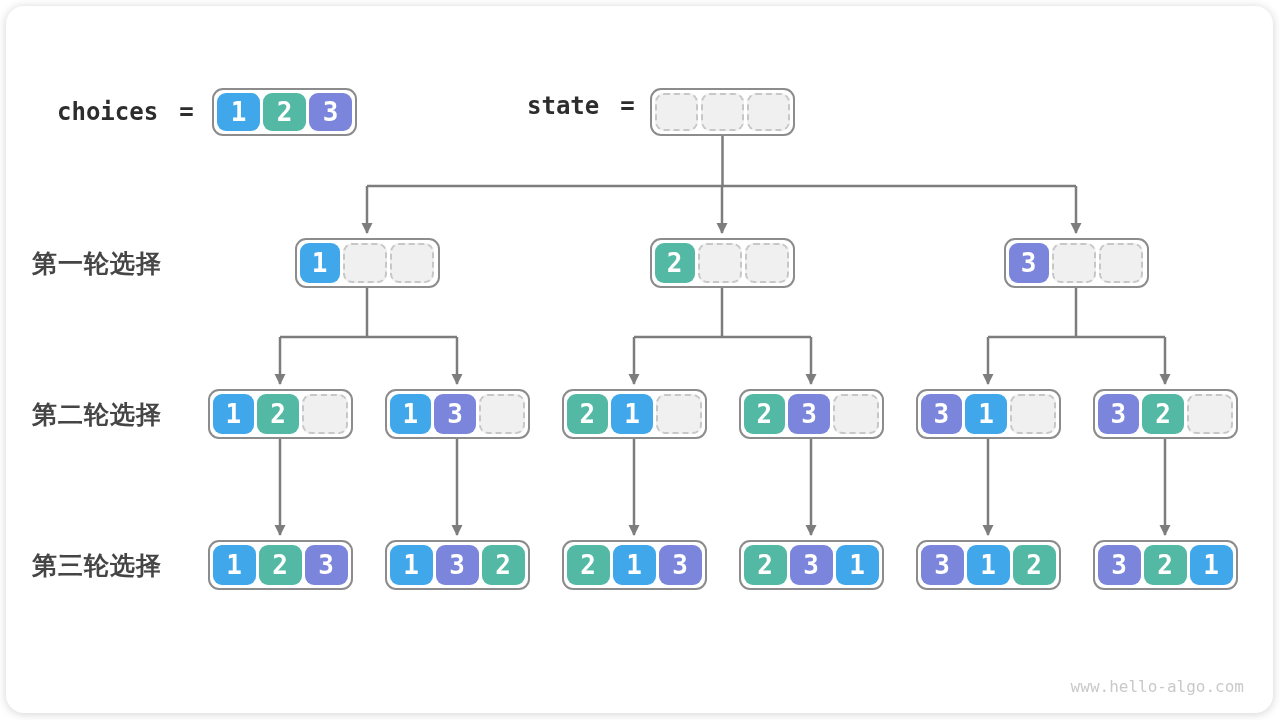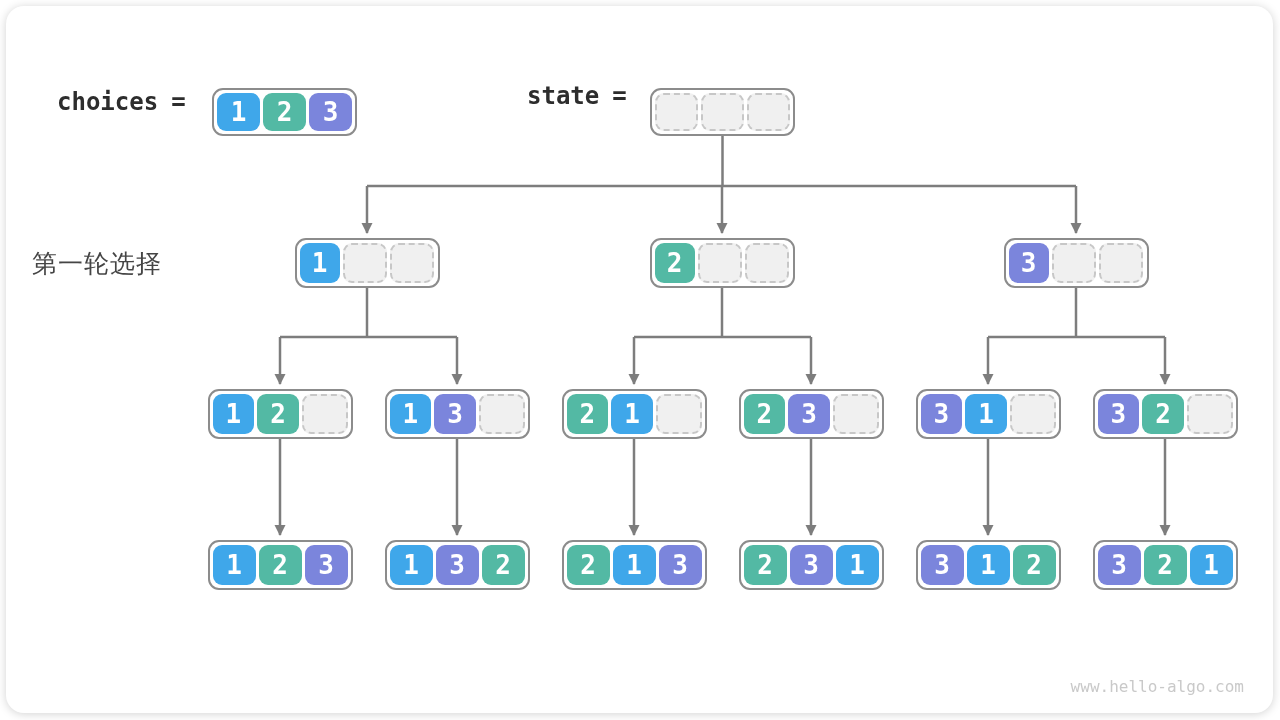--- a/index.html
+++ b/index.html
@@ -4,36 +4,36 @@
 <style>
   html,body{margin:0;padding:0;background:#fff;}
   #stage{position:relative;width:1280px;height:720px;overflow:hidden;
          font-family:"Liberation Sans",sans-serif;}
   #card{position:absolute;left:6px;top:6px;width:1267px;height:707px;
         background:#fff;border-radius:18px;
         box-shadow:0 1px 10px rgba(0,0,0,0.18);z-index:0;}
   #arrows{position:absolute;left:0;top:0;z-index:1;}
   .layer{position:absolute;left:0;top:0;width:100%;height:100%;z-index:2;}
 
-  .var-group{position:absolute;height:48px;display:flex;align-items:flex-start;gap:13px;
+  .var-group{position:absolute;height:48px;display:flex;align-items:center;gap:21px;
              font-family:"DejaVu Sans Mono","Liberation Mono",monospace;
              font-weight:bold;font-size:24px;color:#2d2d2d;}
   .eq{font-weight:bold;}
 
   .abox{position:absolute;box-sizing:border-box;background:#fff;
         border:2px solid #8c8c8c;border-radius:11px;
         display:flex;gap:3px;padding:3px;}
   .cell{box-sizing:border-box;flex:1 1 0;border-radius:9px;
         display:flex;align-items:center;justify-content:center;
         font-family:"DejaVu Sans Mono","Liberation Mono",monospace;
         font-weight:bold;font-size:26px;color:#fff;}
   .cell.empty{background:#f0f0f0;border:2px dashed #c7c7c7;}
 
   .row-label{position:absolute;font-size:25px;color:#454545;
-             display:flex;align-items:center;height:50px;letter-spacing:1px;}
+             display:flex;align-items:center;height:50px;letter-spacing:1px;font-weight:bold;}
 
   #watermark{position:absolute;right:36px;top:677px;
              font-family:"DejaVu Sans Mono","Liberation Mono",monospace;
              font-size:16px;color:#c9c9c9;}
 </style>
 </head>
 <body>
 
 <div id="stage">
   <div id="card"></div>
@@ -102,20 +102,21 @@
       <div class="abox" style="left: 649.5px; top: 238px; width: 145px; height: 50px;">
         <div class="cell" style="background: rgb(83, 185, 164);">2</div>
         <div class="cell empty"></div>
         <div class="cell empty"></div>
       </div>
       <div class="abox" style="left: 1003.5px; top: 238px; width: 145px; height: 50px;">
         <div class="cell" style="background: rgb(123, 133, 220);">3</div>
         <div class="cell empty"></div>
         <div class="cell empty"></div>
       </div>
+      <div class="row-label" style="left: 32px; top: 389px;">第二轮选择</div>
       <div class="abox" style="left: 207.5px; top: 389px; width: 145px; height: 50px;">
         <div class="cell" style="background: rgb(63, 167, 234);">1</div>
         <div class="cell" style="background: rgb(83, 185, 164);">2</div>
         <div class="cell empty"></div>
       </div>
       <div class="abox" style="left: 384.5px; top: 389px; width: 145px; height: 50px;">
         <div class="cell" style="background: rgb(63, 167, 234);">1</div>
         <div class="cell" style="background: rgb(123, 133, 220);">3</div>
         <div class="cell empty"></div>
       </div>
@@ -132,20 +133,21 @@
       <div class="abox" style="left: 915.5px; top: 389px; width: 145px; height: 50px;">
         <div class="cell" style="background: rgb(123, 133, 220);">3</div>
         <div class="cell" style="background: rgb(63, 167, 234);">1</div>
         <div class="cell empty"></div>
       </div>
       <div class="abox" style="left: 1092.5px; top: 389px; width: 145px; height: 50px;">
         <div class="cell" style="background: rgb(123, 133, 220);">3</div>
         <div class="cell" style="background: rgb(83, 185, 164);">2</div>
         <div class="cell empty"></div>
       </div>
+      <div class="row-label" style="left: 32px; top: 540px;">第三轮选择</div>
       <div class="abox" style="left: 207.5px; top: 540px; width: 145px; height: 50px;">
         <div class="cell" style="background: rgb(63, 167, 234);">1</div>
         <div class="cell" style="background: rgb(83, 185, 164);">2</div>
         <div class="cell" style="background: rgb(123, 133, 220);">3</div>
       </div>
       <div class="abox" style="left: 384.5px; top: 540px; width: 145px; height: 50px;">
         <div class="cell" style="background: rgb(63, 167, 234);">1</div>
         <div class="cell" style="background: rgb(123, 133, 220);">3</div>
         <div class="cell" style="background: rgb(83, 185, 164);">2</div>
       </div>

